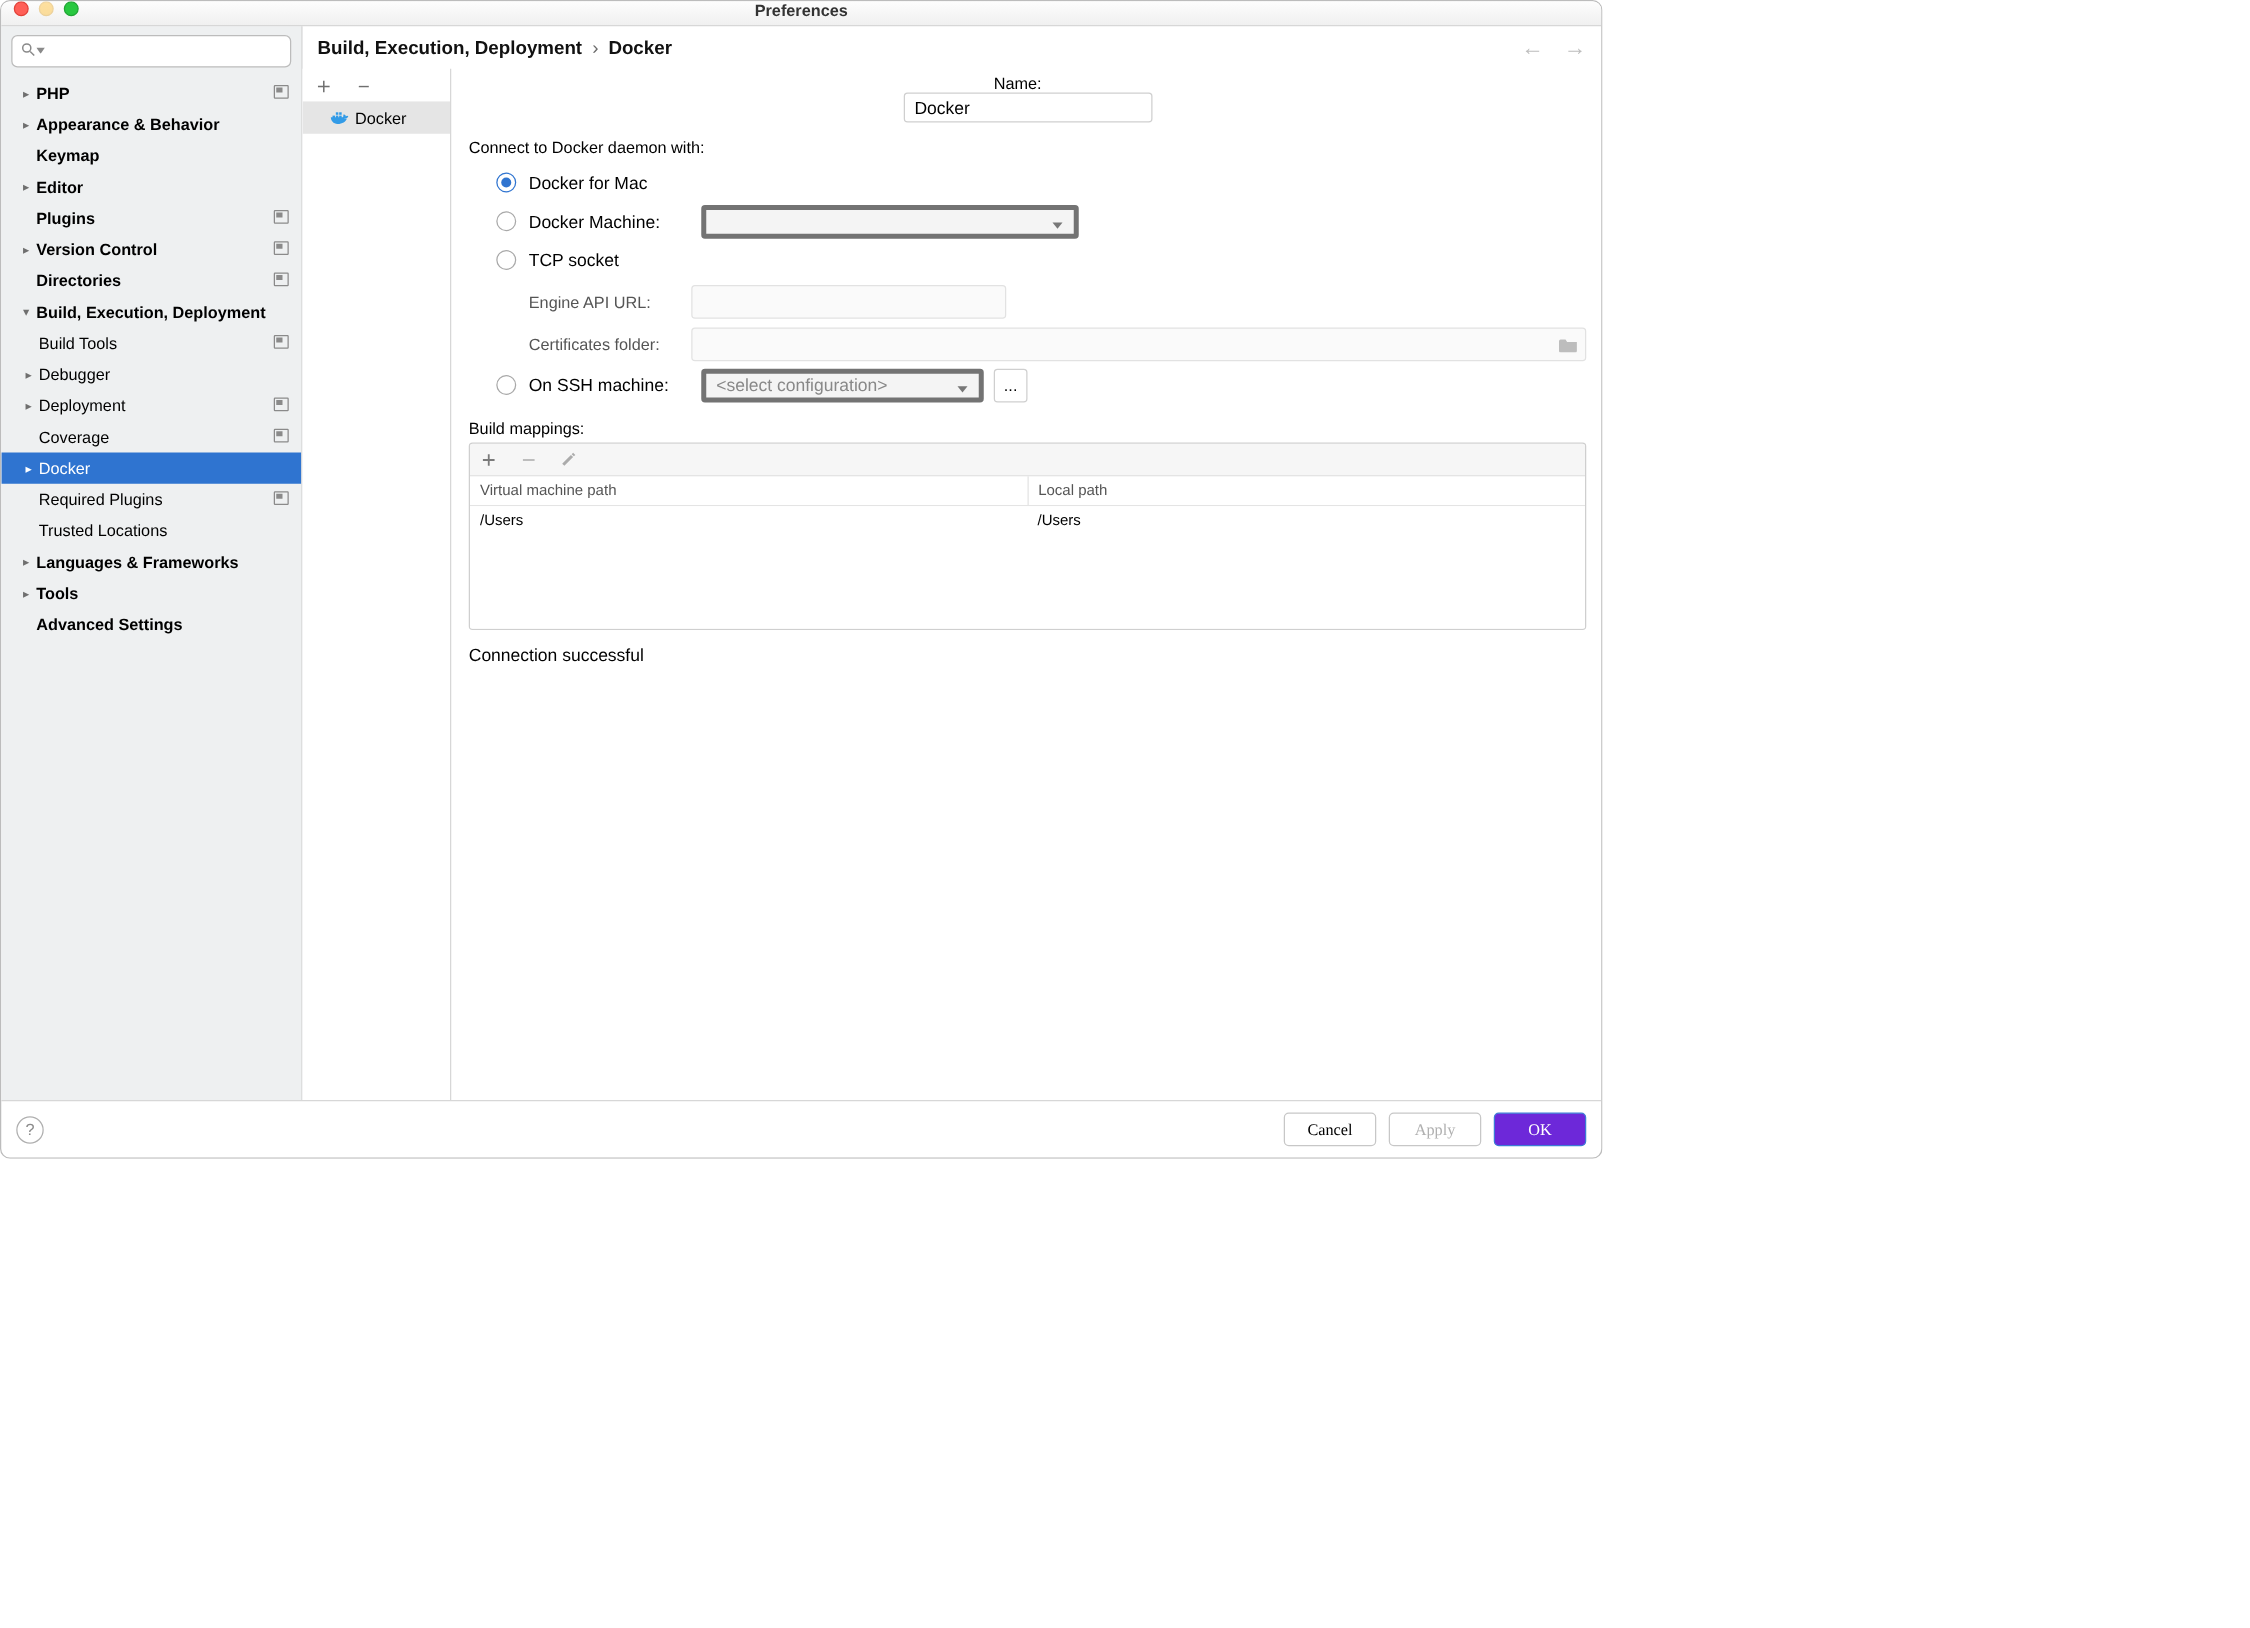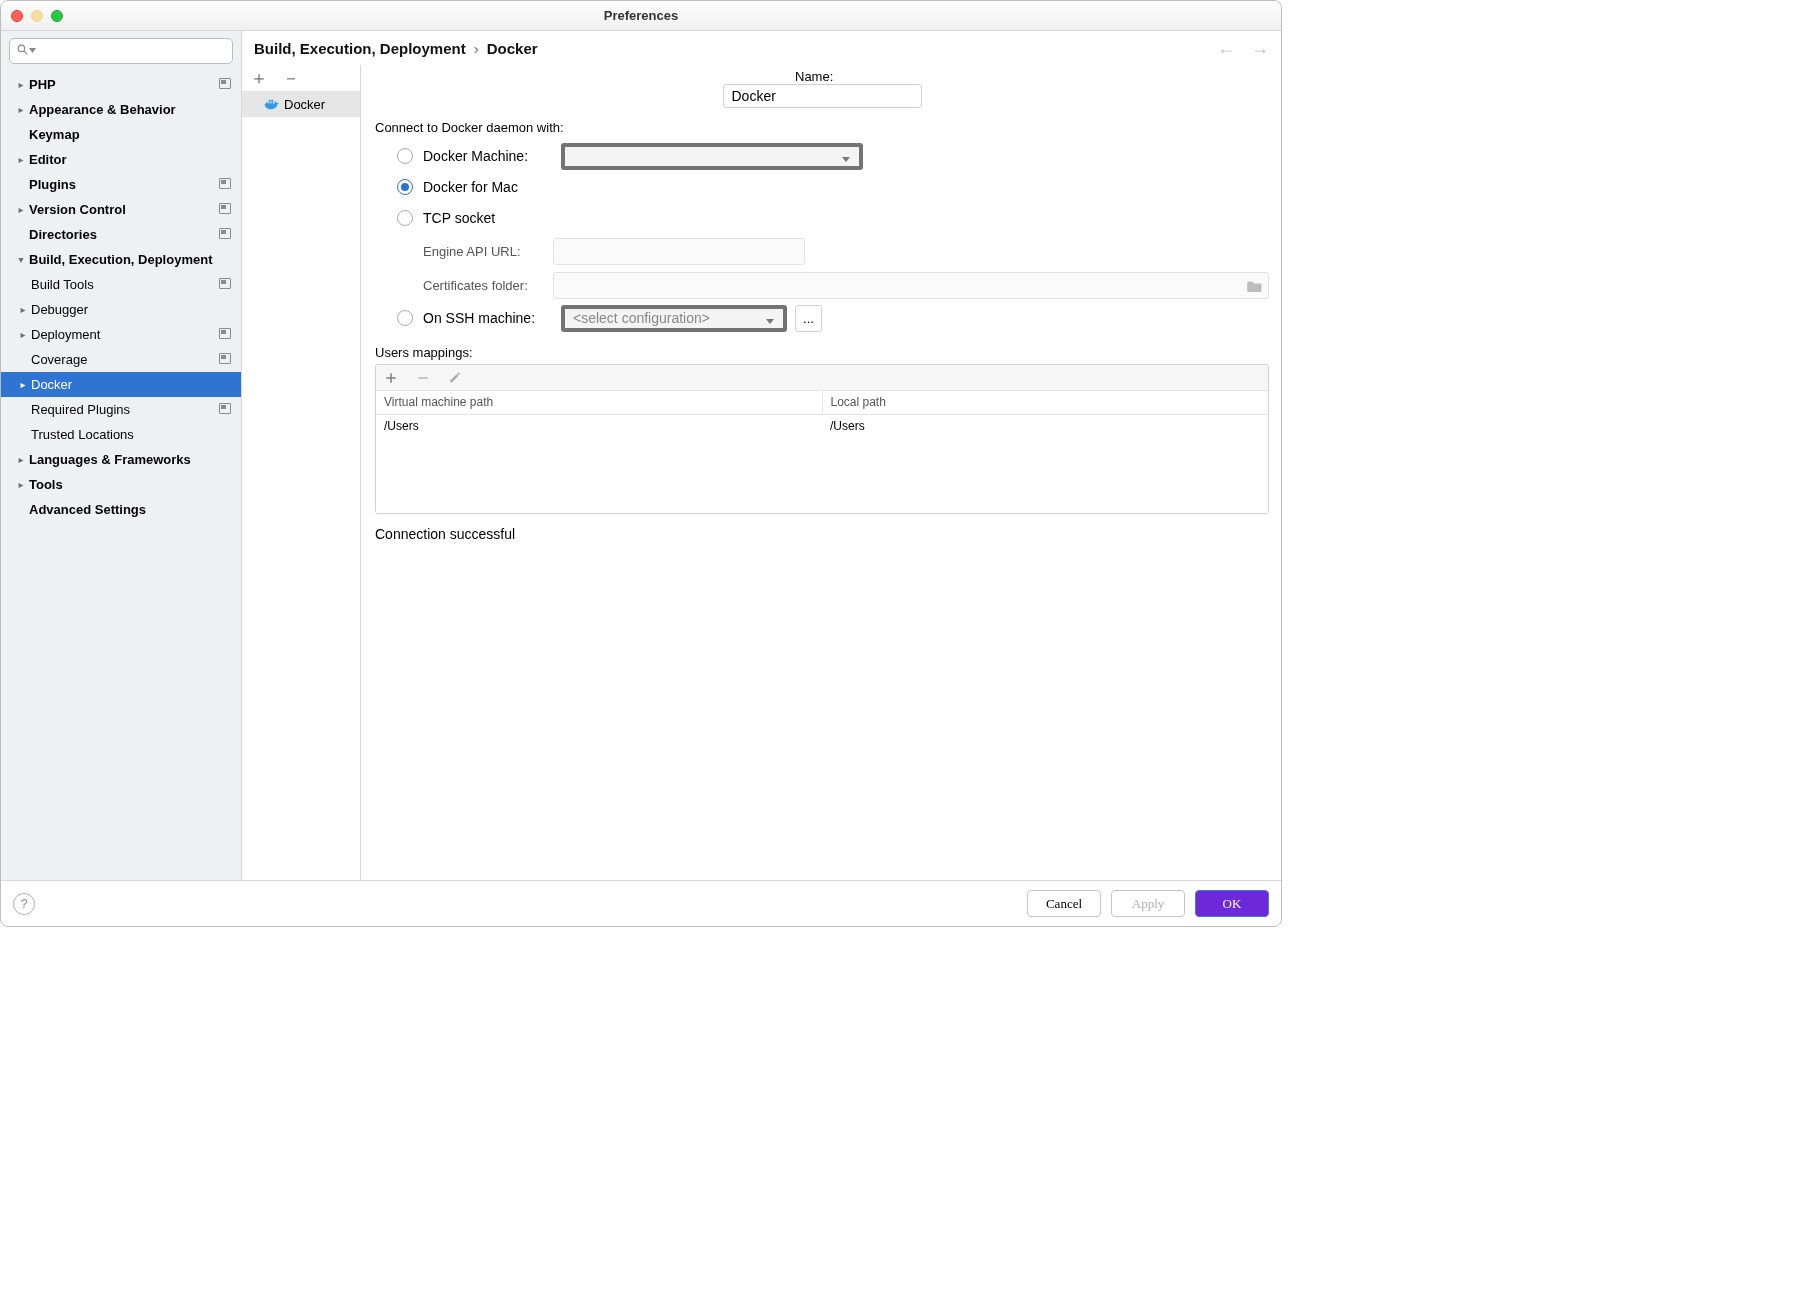--- a/index.html
+++ b/index.html
@@ -1,18 +1,18 @@
 <!DOCTYPE html>
 <html><head>
 <meta charset="utf-8">
 <style>
   * { box-sizing: border-box; margin: 0; padding: 0; }
   html, body { width: 1282px; height: 927px; font-family: -apple-system, "Helvetica Neue", Arial, sans-serif; font-size: 13px; color: #000; background:#fff; -webkit-font-smoothing: antialiased; }
   .window { width: 1282px; height: 927px; border: 1px solid #bcbcbc; border-radius: 8px; overflow: hidden; display:flex; flex-direction:column; background:#fff; position:relative;}
-  .titlebar { height:30px; display:flex; align-items:center; border-bottom:1px solid #d7d7d7; background:linear-gradient(#fdfdfd,#f0f0f0); position:relative;}
+  .titlebar { height:20px; display:flex; align-items:flex-start; border-bottom:1px solid #d7d7d7; background:linear-gradient(#fdfdfd,#f0f0f0); position:relative;}
   .traffic { display:flex; gap:8px; margin-left:10px;}
   .tl { width:12px; height:12px; border-radius:50%; }
   .tl.red{background:#ff5f57;border:1px solid #e24138;}
   .tl.yellow{background:#febc2e;border:1px solid #e0a52d; opacity:.45;}
   .tl.green{background:#28c840;border:1px solid #20a534;}
   .title { position:absolute; left:0; right:0; text-align:center; font-weight:600; font-size:13px; color:#333;}
   .body { flex:1; display:flex; min-height:0;}
   .sidebar { width:241px; background:#eef0f1; border-right:1px solid #d7d7d7; display:flex; flex-direction:column; }
   .search-wrap { padding:7px 8px 6px 8px;}
   .search { position:relative;}
@@ -230,30 +230,30 @@
 
         <div class="content">
           <div class="row">
             <div class="field-label">Name:</div>
             <input class="text-input" type="text" value="Docker" style="">
           </div>
 
           <div class="section-label">Connect to Docker daemon with:</div>
 
           <div class="radio-row">
+            <div class="radio checked"></div>
+            <div class="radio-label">Docker for Mac</div>
+          </div>
+
+          <div class="radio-row">
             <div class="radio"></div>
             <div class="radio-label" style="width:138px;">Docker Machine:</div>
             <div class="select" style="width:302px;">
               <span></span>
             </div>
-          </div>
-
-          <div class="radio-row">
-            <div class="radio checked"></div>
-            <div class="radio-label">Docker for Mac</div>
           </div>
 
           <div class="radio-row">
             <div class="radio"></div>
             <div class="radio-label">TCP socket</div>
           </div>
 
           <div class="sub-row">
             <div class="sl">Engine API URL:</div>
             <input class="sub-input" type="text" disabled="" value="" style="">
@@ -272,21 +272,21 @@
             <div class="radio"></div>
             <div class="radio-label" style="width:138px;">On SSH machine:</div>
             <div class="select" style="width:226px;">
               <span>&lt;select configuration&gt;</span>
             </div>
             <div class="ellipsis-btn">
               <span>...</span>
             </div>
           </div>
 
-          <div class="path-label">Users mappings:</div>
+          <div class="path-label">Build mappings:</div>
           <div class="table">
             <div class="tbl-tools">
               <span>
                 <svg width="14" height="14" viewBox="0 0 24 24" stroke="#7a7a7a" stroke-width="2.5">
                     <line x1="12" y1="4" x2="12" y2="20"></line>
                     <line x1="4" y1="12" x2="20" y2="12"></line>
                   </svg>
               </span>
               <span style="opacity:.5;">
                 <svg width="14" height="14" viewBox="0 0 24 24" stroke="#7a7a7a" stroke-width="2.5">

